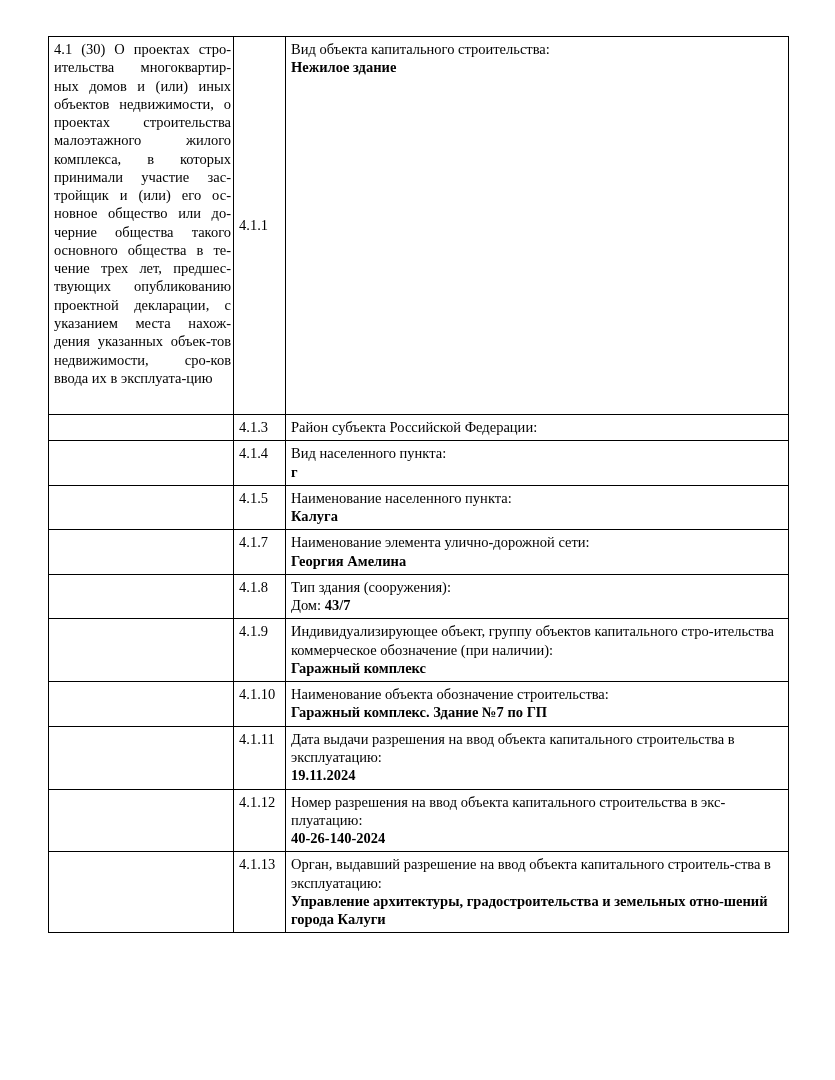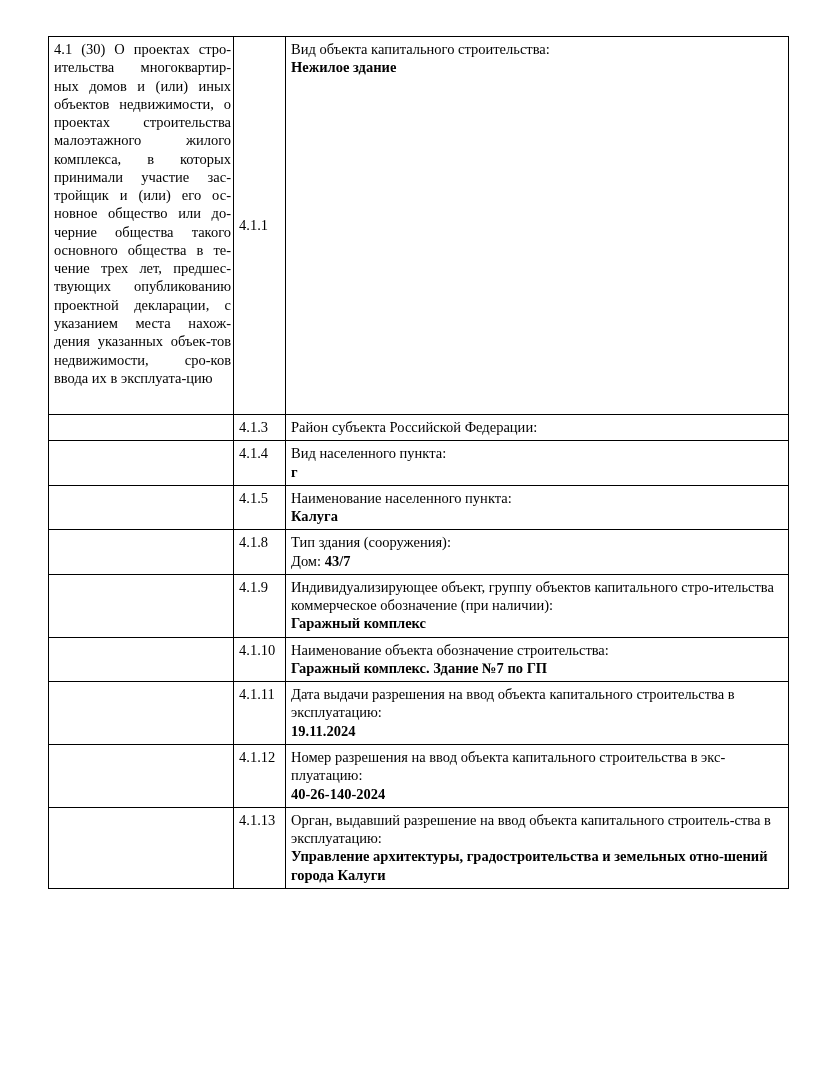--- a/index.html
+++ b/index.html
@@ -109,20 +109,28 @@
       <tr>
         <td class="empty-cell"></td>
         <td class="num">4.1.5</td>
         <td class="val">
           <span>Наименование населенного пункта:</span><br>
           <span class="ans">Калуга</span>
         </td>
       </tr>
 
 
+      <tr>
+        <td class="empty-cell"></td>
+        <td class="num">4.1.7</td>
+        <td class="val">
+          <span>Наименование элемента улично-дорожной сети:</span><br>
+          <span class="ans">Георгия Амелина</span>
+        </td>
+      </tr>
 
       <tr>
         <td class="empty-cell"></td>
         <td class="num">4.1.8</td>
         <td class="val">
           <span>Тип здания (сооружения):</span><br>
           <span>Дом: </span><span class="inline-ans">43/7</span>
         </td>
       </tr>
 

